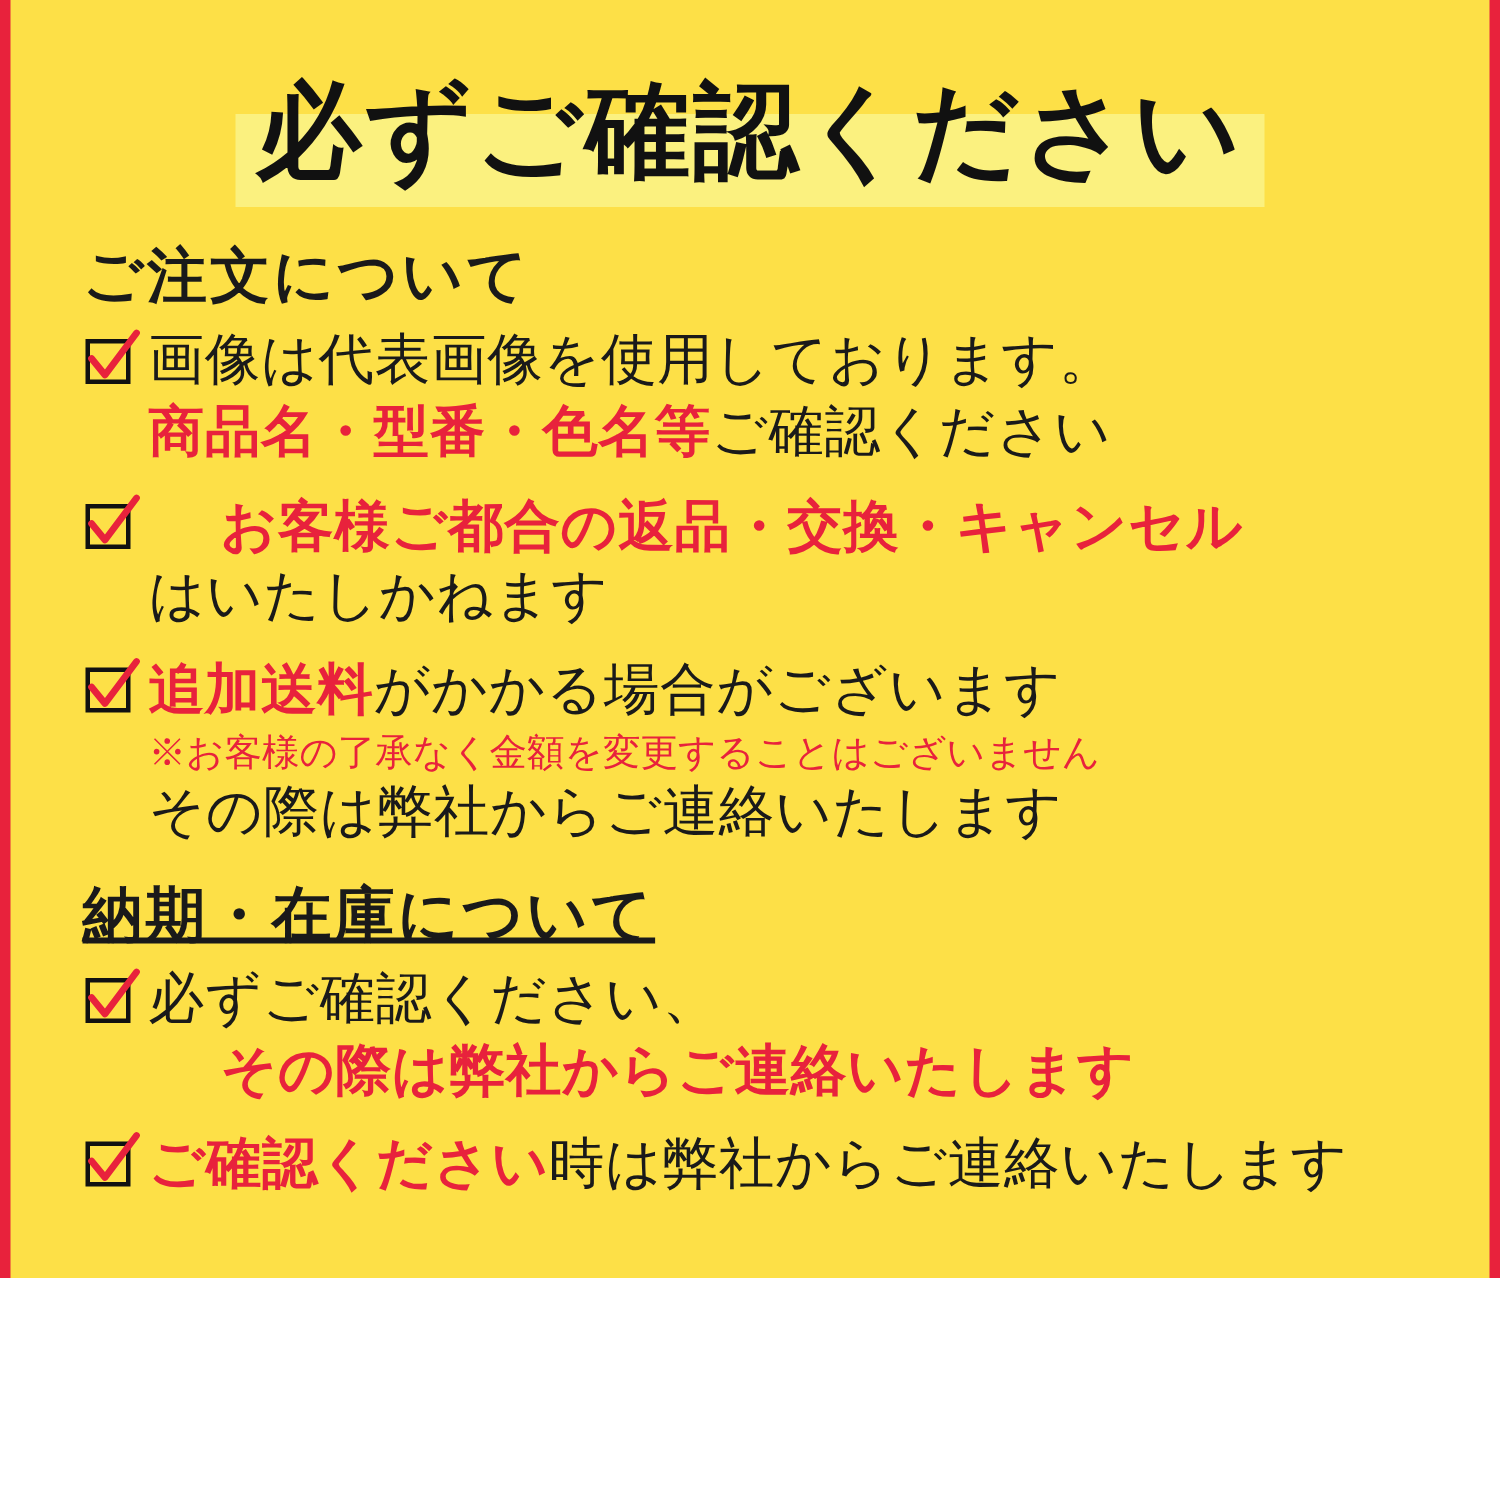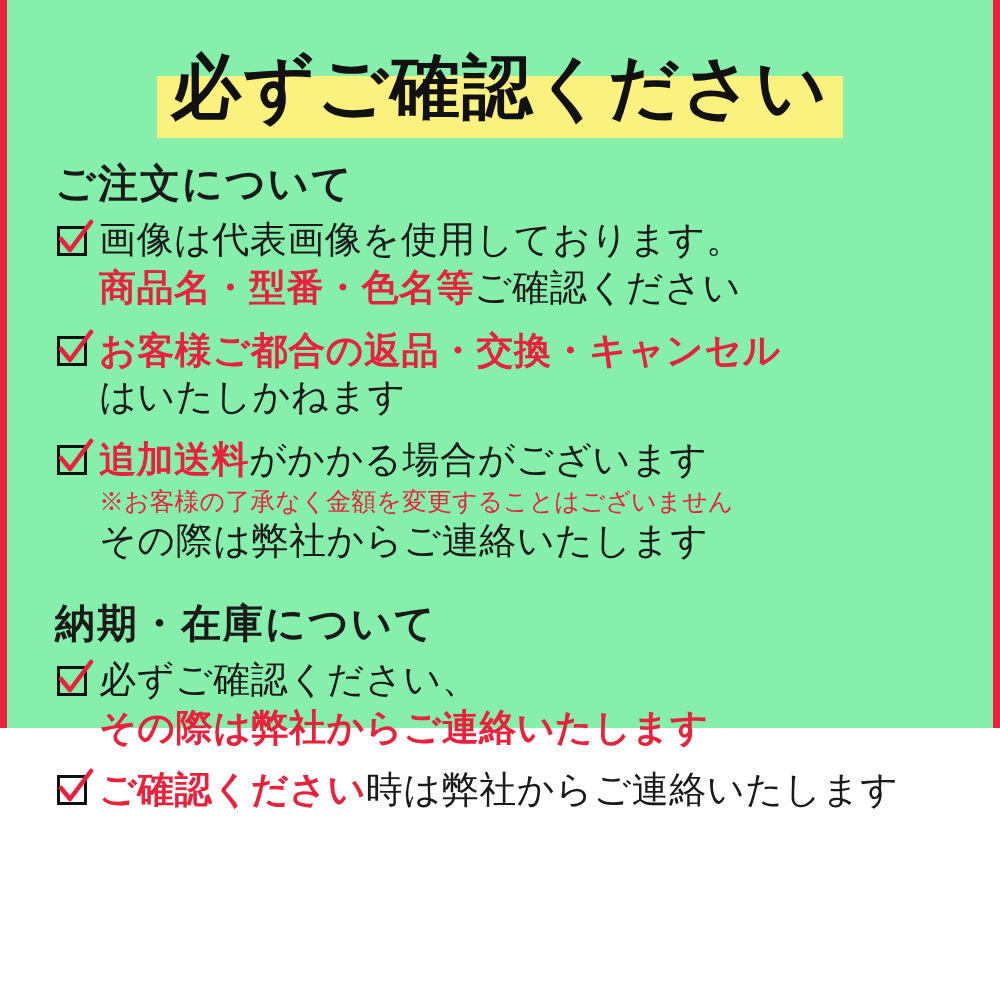--- a/index.html
+++ b/index.html
@@ -9,25 +9,25 @@
   body {
     width: 1000px;
     height: 1000px;
     background: #ffffff;
     font-family: "Liberation Serif", "DejaVu Serif", serif;
     overflow: hidden;
   }
   .page {
     position: relative;
     width: 1000px;
-    height: 728px;
+    height: 852px;
     box-sizing: border-box;
     border-left: 7px solid #e8223c;
     border-right: 7px solid #e8223c;
-    background: #86efac;
+    background: #fde047;
   }
   .inner {
     position: absolute;
     left: 0; right: 0; top: 0; bottom: 0;
     padding: 30px 40px 0 40px;
     box-sizing: border-box;
   }
 
   
   .title-wrap {
@@ -63,21 +63,22 @@
   
   .section-head {
     font-family: "DejaVu Serif", "Liberation Serif", serif;
     font-weight: bold;
     font-size: 40px;
     color: #1a1a1a;
     letter-spacing: 2px;
     margin: 4px 0 6px 8px;
   }
   .section-head.second {
-    margin-top: 32px;
+    margin-top: 18px;
+    text-decoration: underline;
   }
 
   
   .item {
     display: flex;
     align-items: flex-start;
     margin: 0 0 16px 8px;
   }
   .check {
     flex: 0 0 auto;
@@ -108,20 +109,21 @@
     font-family: "DejaVu Serif", "Liberation Serif", serif;
     font-size: 37px;
     line-height: 1.26;
     color: #1a1a1a;
     letter-spacing: 0.5px;
     white-space: nowrap;
   }
   .line.bold-red {
     font-weight: bold;
     color: #e8223c;
+    margin-left: 48px;
   }
   .line .red {
     font-weight: bold;
     color: #e8223c;
   }
   .line.note {
     font-size: 25px;
     color: #e8223c;
     letter-spacing: 0;
     margin-top: 2px;

